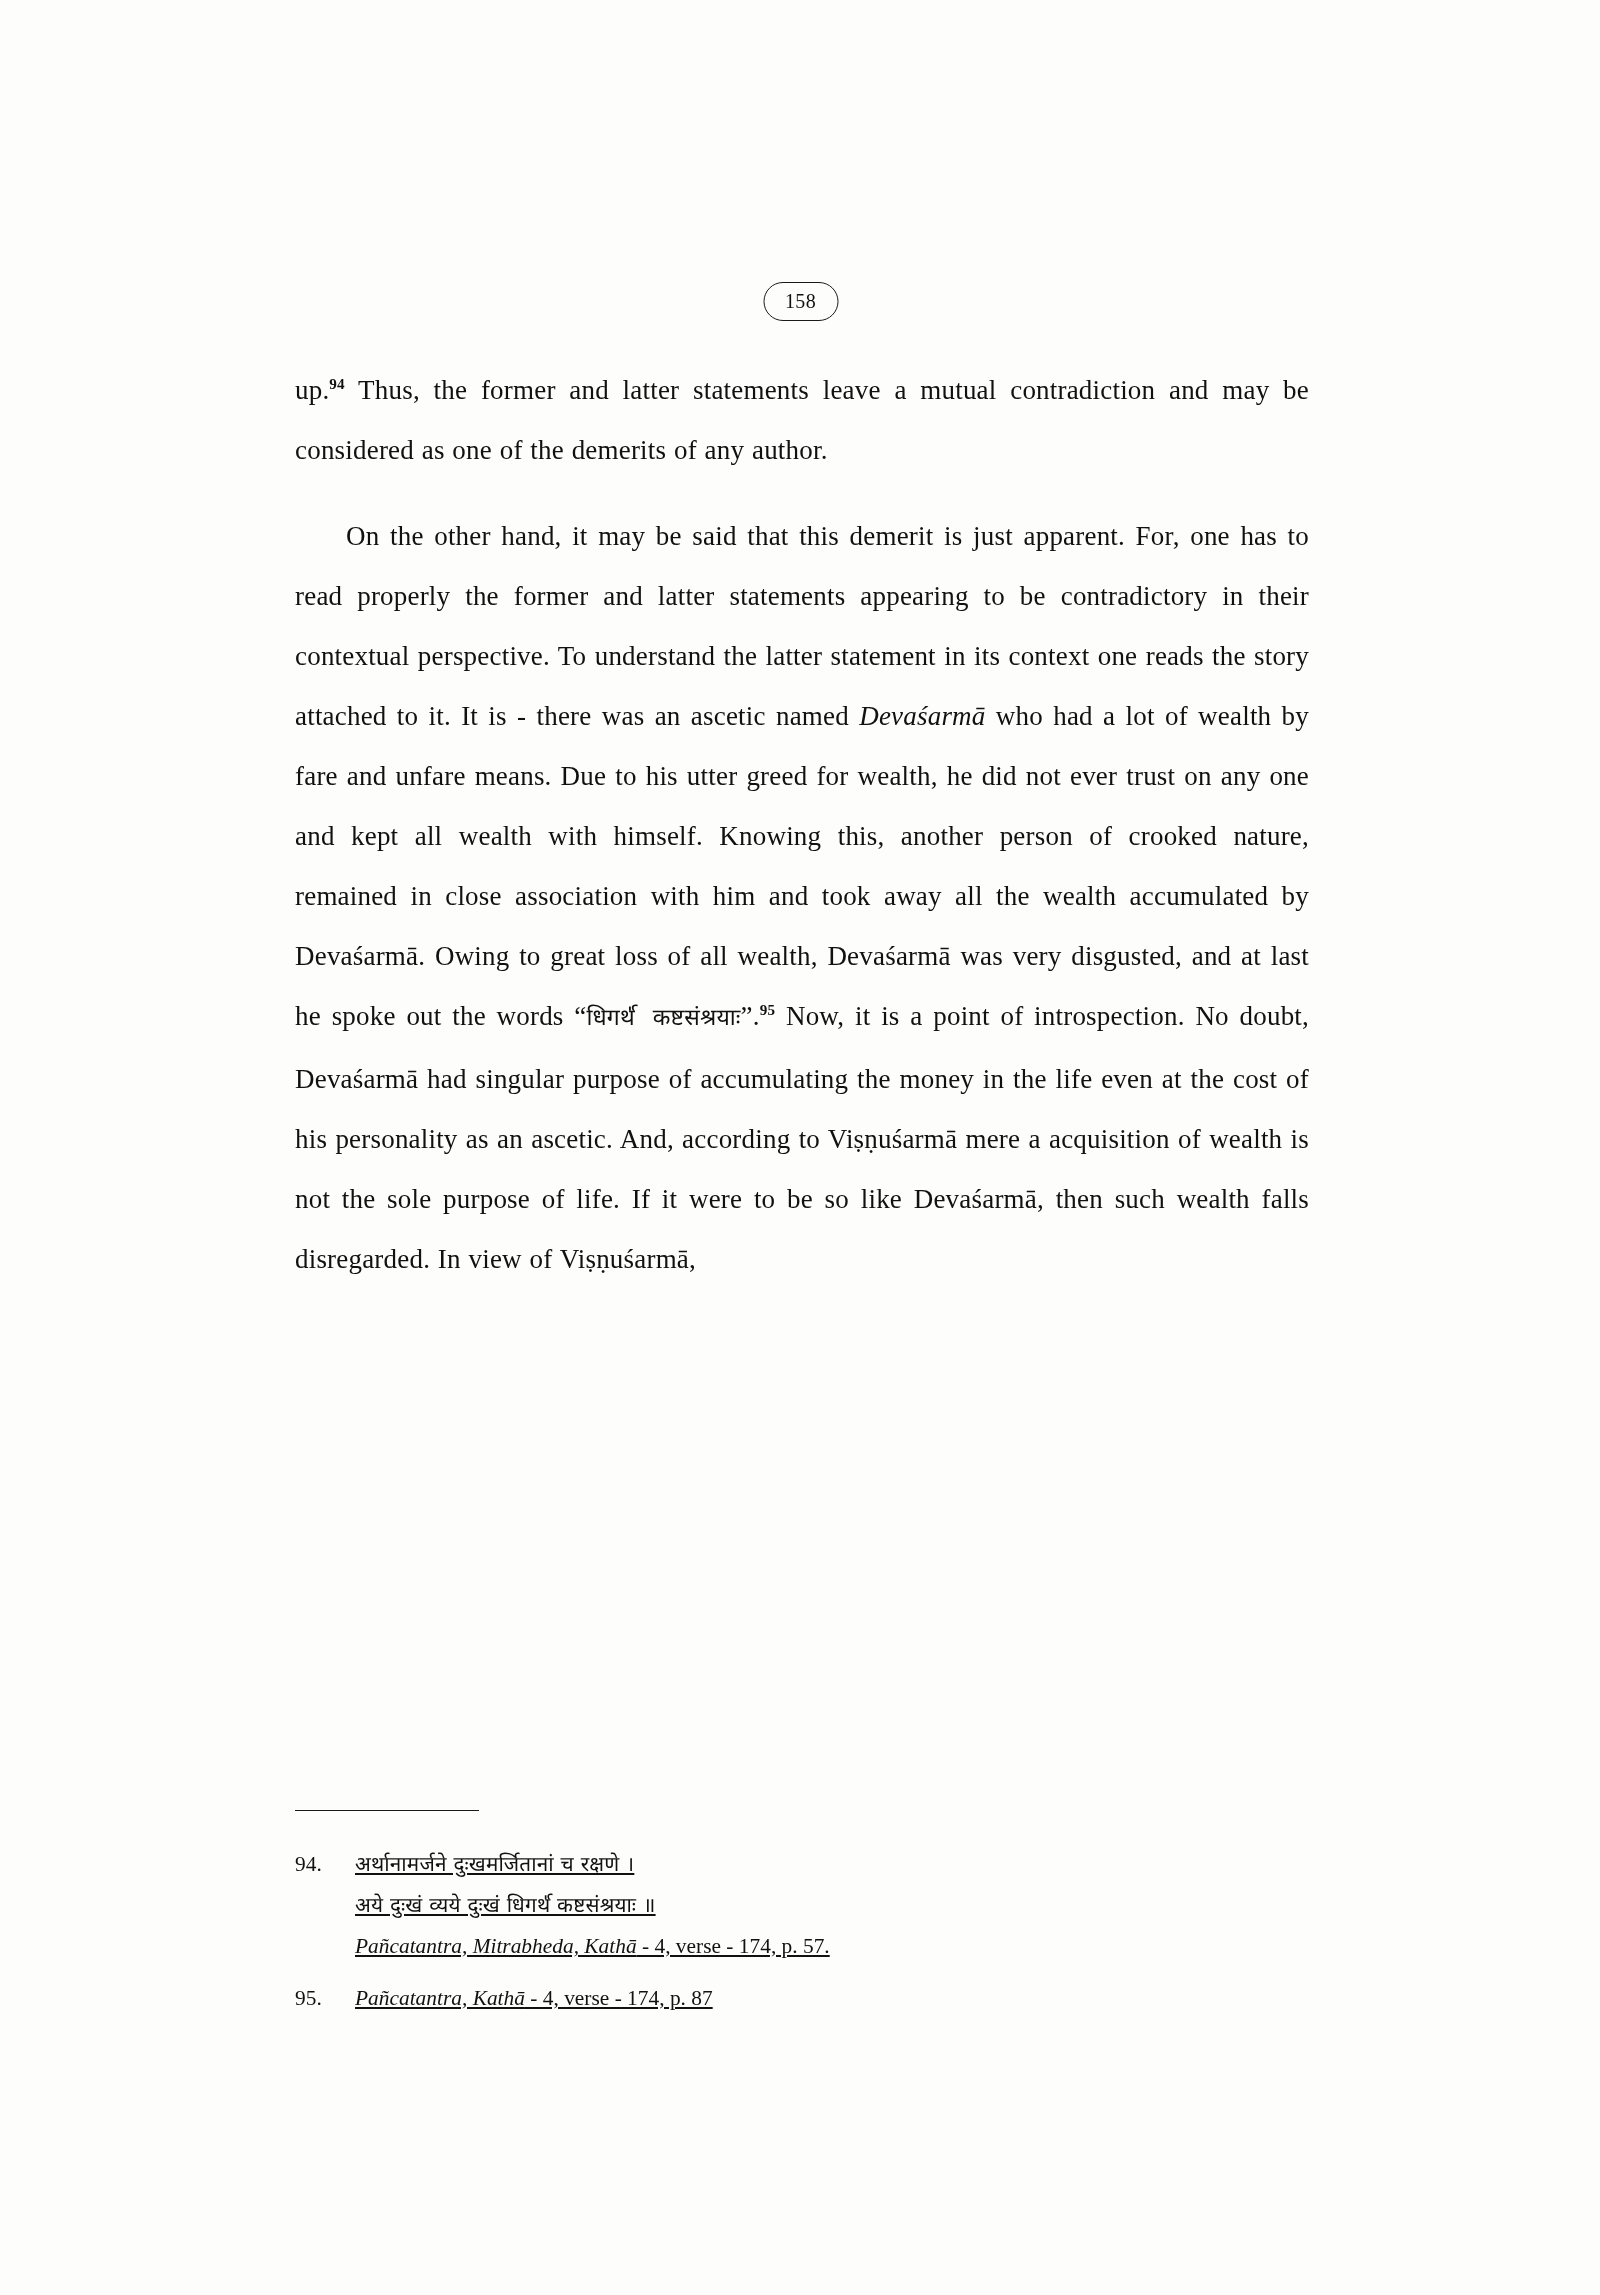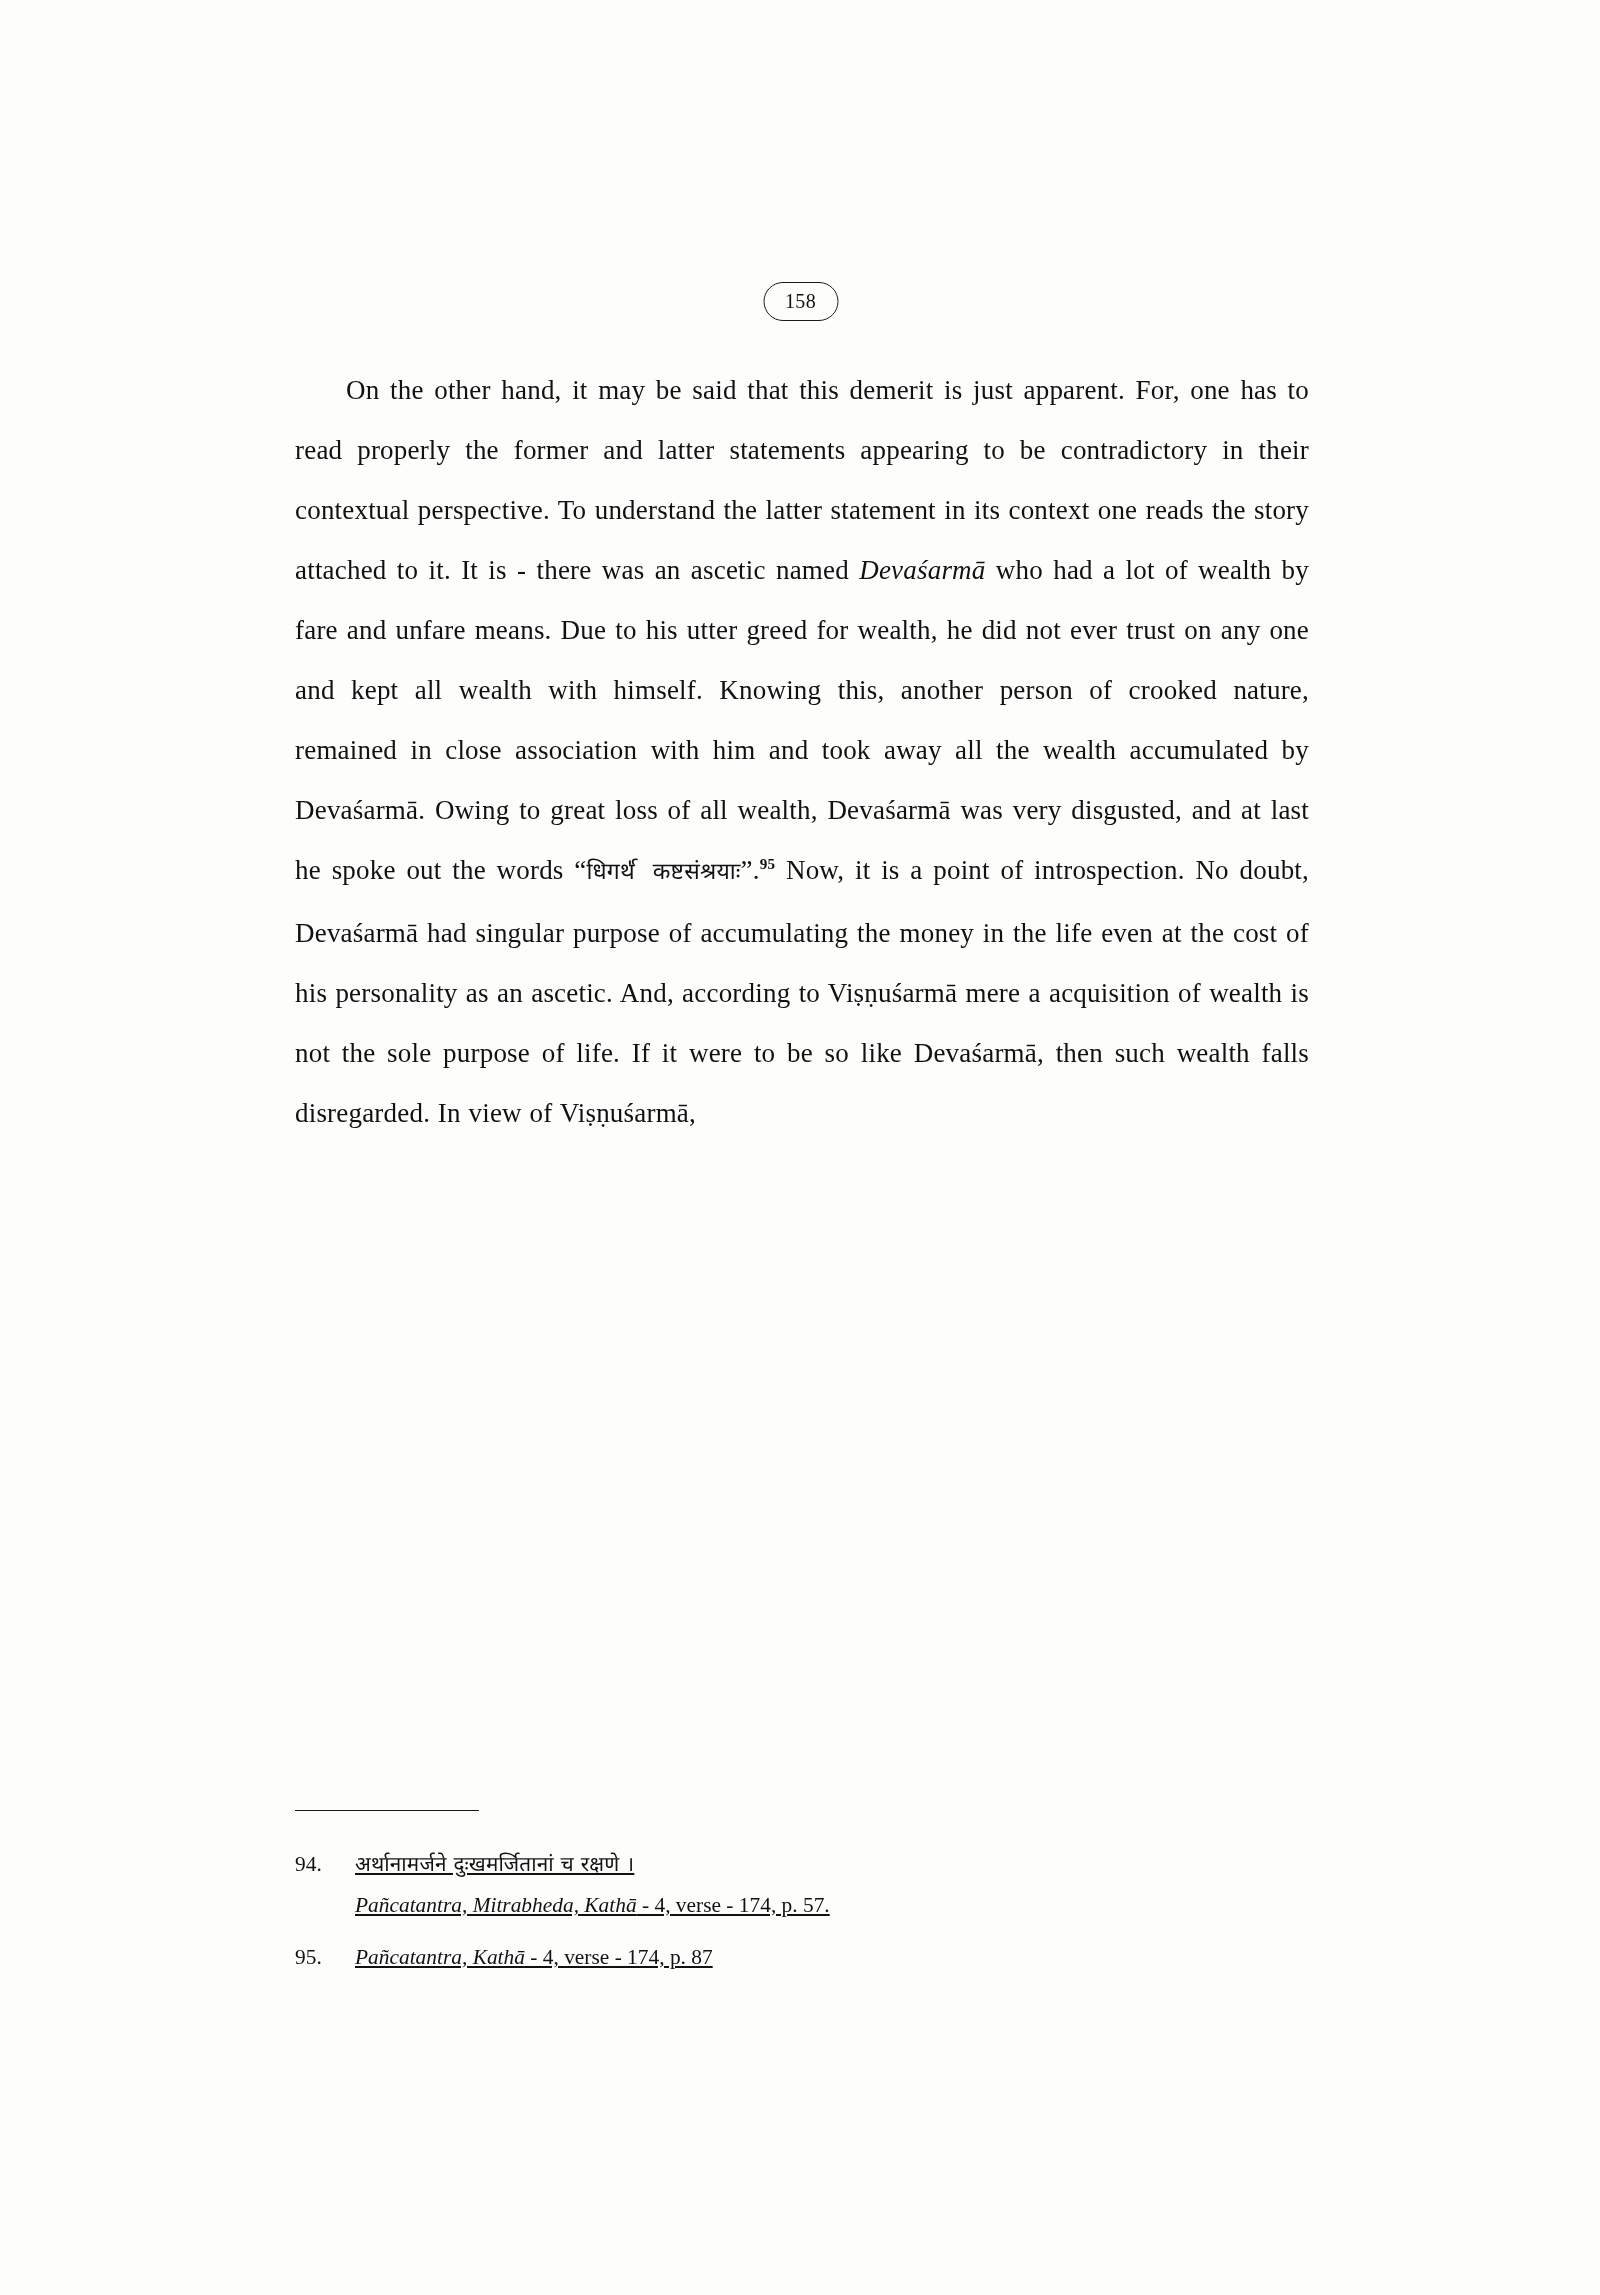--- a/index.html
+++ b/index.html
@@ -110,30 +110,32 @@
   .fn-cite .italic { font-style: italic; }
 </style>
 </head>
 <body>
 
 <div class="page">
 
   <div class="page-number-badge">158</div>
 
   <div class="body-block">
+    <p class="para" id="para-1"><span>up.</span><sup>94</sup><span> Thus, the former and latter statements leave a mutual contradiction and may be considered as one of the demerits of any author.</span></p>
     <p class="para indent" id="para-2"><span>On the other hand, it may be said that this demerit is just apparent. For, one has to read properly the former and latter statements appearing to be contradictory in their contextual perspective. To understand the latter statement in its context one reads the story attached to it. It is - there was an ascetic named </span><em class="italic">Devaśarmā</em><span> who had a lot of wealth by fare and unfare means. Due to his utter greed for wealth, he did not ever trust on any one and kept all wealth with himself. Knowing this, another person of crooked nature, remained in close association with him and took away all the wealth accumulated by Devaśarmā. Owing to great loss of all wealth, Devaśarmā was very disgusted, and at last he spoke out the words “</span><span class="deva">धिगर्थऺ कष्टसंश्रयाः</span><span>”.</span><sup>95</sup><span> Now, it is a point of introspection. No doubt, Devaśarmā had singular purpose of accumulating the money in the life even at the cost of his personality as an ascetic. And, according to Viṣṇuśarmā mere a acquisition of wealth is not the sole purpose of life. If it were to be so like Devaśarmā, then such wealth falls disregarded. In view of Viṣṇuśarmā,</span></p>
   </div>
 
   <div class="footnote-rule"></div>
 
   <div class="footnotes" id="footnotes">
       <div class="fn">
         <div class="fn-num">94.</div>
         <div class="fn-body">
           <span class="fn-line fn-deva">अर्थानामर्जने दुःखमर्जितानां च रक्षणे ।</span>
+          <span class="fn-line fn-deva">अये दुःखं व्यये दुःखं धिगर्थऺ कष्टसंश्रयाः ॥</span>
           <span class="fn-line fn-cite"><span class="italic">Pañcatantra, Mitrabheda, Kathā</span><span> - 4, verse - 174, p. 57.</span></span>
         </div>
       </div>
       <div class="fn">
         <div class="fn-num">95.</div>
         <div class="fn-body">
           <span class="fn-line fn-cite"><span class="italic">Pañcatantra, Kathā</span><span> - 4, verse - 174, p. 87</span></span>
         </div>
       </div>
     </div>

